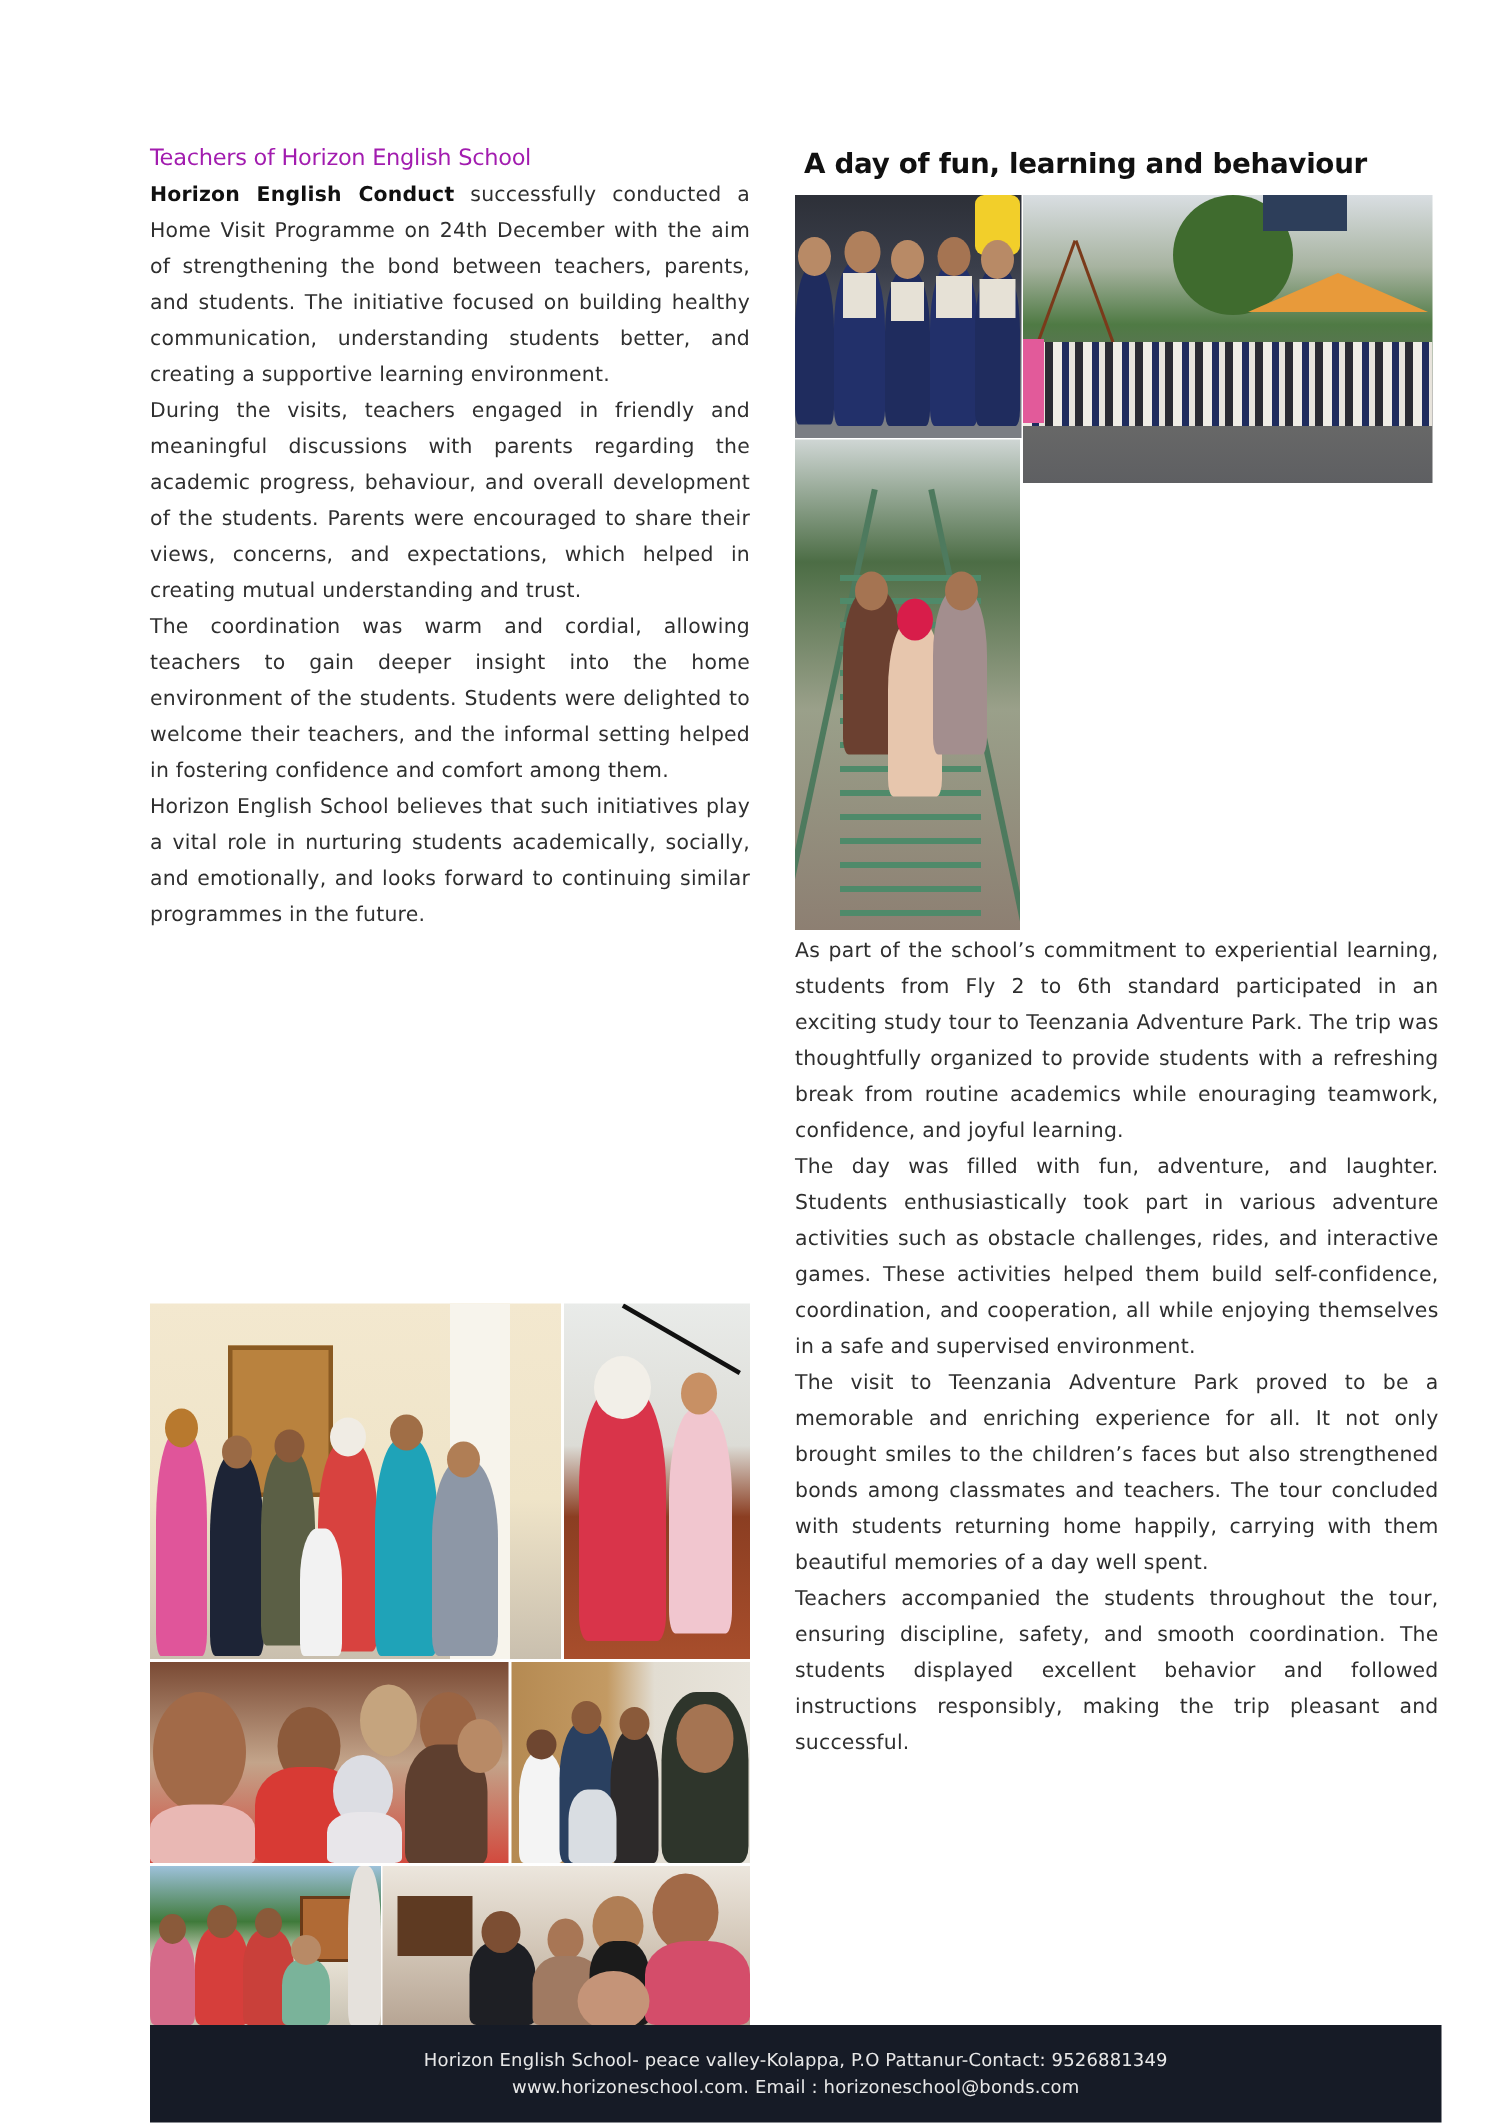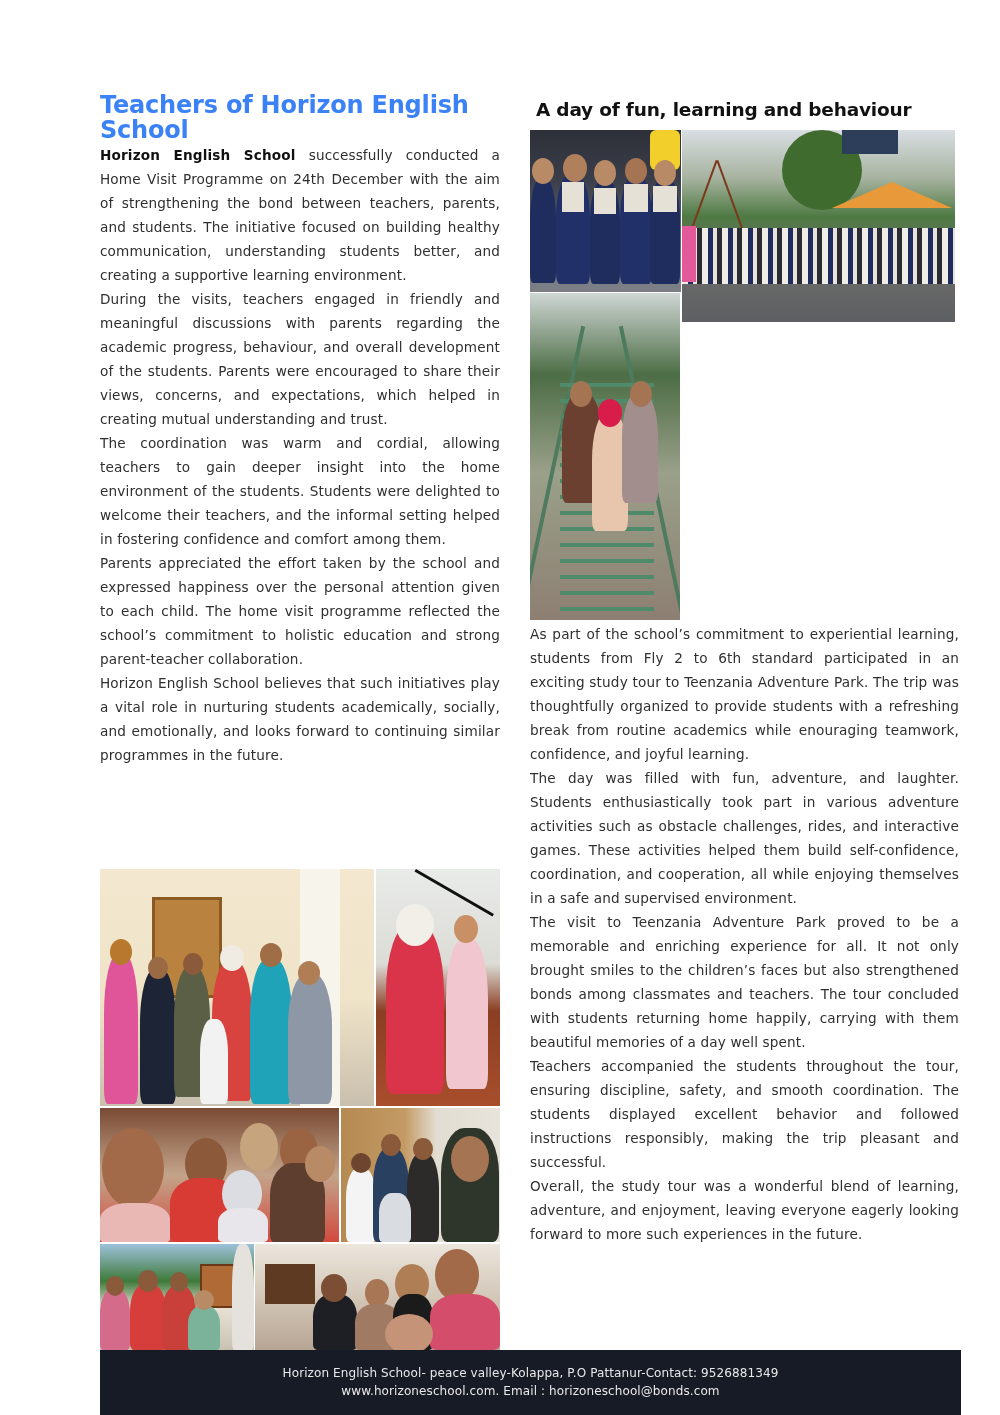--- a/index.html
+++ b/index.html
@@ -4,21 +4,21 @@
 <style>
   html, body { margin: 0; padding: 0; }
   body {
     width: 1000px; height: 1415px; position: relative; overflow: hidden;
     background: #ffffff; color: #2a2a2a;
     font-family: "DejaVu Sans", sans-serif;
   }
   .col-left { position: absolute; left: 100px; top: 93px; width: 400px; }
   .col-right { position: absolute; left: 530px; top: 97px; width: 429px; }
   h1.headline {
-    margin: 0; font-size: 24px; line-height: 25px; font-weight: bold; color: #3b82f6;
+    margin: 0; font-size: 15px; line-height: 25px; font-weight: normal; color: #a21caf;
     font-family: "DejaVu Sans", sans-serif; letter-spacing: -0.2px;
   }
   h2.headline-right {
     margin: 0 0 8px 6px; font-size: 18.5px; line-height: 25px; font-weight: bold; color: #111;
     font-family: "DejaVu Sans", sans-serif; letter-spacing: -0.2px;
   }
   p.para {
     margin: 0; font-size: 13.6px; line-height: 24px; text-align: justify;
     text-align-last: left; letter-spacing: 0.15px; color: #2f2f2f;
   }
@@ -38,24 +38,23 @@
     padding-top: 14px; box-sizing: border-box; letter-spacing: 0.1px;
   }
 </style>
 </head>
 <body>
 
 <div class="col-left">
   <h1 class="headline">
     <span>Teachers of Horizon English School</span><br>
   </h1>
-  <p class="para"><b>Horizon English School</b><span> successfully conducted a Home Visit Programme on 24th December with the aim of strengthening the bond between teachers, parents, and students. The initiative focused on building healthy communication, understanding students better, and creating a supportive learning environment.</span></p>
+  <p class="para"><b>Horizon English Conduct</b><span> successfully conducted a Home Visit Programme on 24th December with the aim of strengthening the bond between teachers, parents, and students. The initiative focused on building healthy communication, understanding students better, and creating a supportive learning environment.</span></p>
   <p class="para">During the visits, teachers engaged in friendly and meaningful discussions with parents regarding the academic progress, behaviour, and overall development of the students. Parents were encouraged to share their views, concerns, and expectations, which helped in creating mutual understanding and trust.</p>
   <p class="para">The coordination was warm and cordial, allowing teachers to gain deeper insight into the home environment of the students. Students were delighted to welcome their teachers, and the informal setting helped in fostering confidence and comfort among them.</p>
-  <p class="para">Parents appreciated the effort taken by the school and expressed happiness over the personal attention given to each child. The home visit programme reflected the school’s commitment to holistic education and strong parent-teacher collaboration.</p>
   <p class="para">Horizon English School believes that such initiatives play a vital role in nurturing students academically, socially, and emotionally, and looks forward to continuing similar programmes in the future.</p>
 </div>
 
 <div class="collage-left">
 
   <div class="ph" style="left:0;top:0;width:274px;height:237px;background:linear-gradient(180deg,#f3e8cf 0%,#efe4c8 55%,#c9bfae 100%);">
     <div style="position:absolute;left:52px;top:28px;width:64px;height:95px;background:#b9823e;border:3px solid #8a5a22;"></div>
     <div style="position:absolute;left:200px;top:0;width:40px;height:237px;background:#f7f4ec;"></div>
     <div class="fig" style="left:4px;top:85px;width:34px;height:150px;background:#e0559a;"></div>
     <div class="head" style="left:10px;top:70px;width:22px;height:26px;background:#b8792e;"></div>
@@ -178,19 +177,18 @@
     <div class="head" style="left:100px;top:88px;width:22px;height:26px;background:#a57452;"></div>
   </div>
 
 </div>
 
 <div style="position:absolute;left:530px;top:622px;width:429px;">
   <p class="para">As part of the school’s commitment to experiential learning, students from Fly 2 to 6th standard participated in an exciting study tour to Teenzania Adventure Park. The trip was thoughtfully organized to provide students with a refreshing break from routine academics while enouraging teamwork, confidence, and joyful learning.</p>
   <p class="para">The day was filled with fun, adventure, and laughter. Students enthusiastically took part in various adventure activities such as obstacle challenges, rides, and interactive games. These activities helped them build self-confidence, coordination, and cooperation, all while enjoying themselves in a safe and supervised environment.</p>
   <p class="para">The visit to Teenzania Adventure Park proved to be a memorable and enriching experience for all. It not only brought smiles to the children’s faces but also strengthened bonds among classmates and teachers. The tour concluded with students returning home happily, carrying with them beautiful memories of a day well spent.</p>
   <p class="para">Teachers accompanied the students throughout the tour, ensuring discipline, safety, and smooth coordination. The students displayed excellent behavior and followed instructions responsibly, making the trip pleasant and successful.</p>
-  <p class="para">Overall, the study tour was a wonderful blend of learning, adventure, and enjoyment, leaving everyone eagerly looking forward to more such experiences in the future.</p>
 </div>
 
 <div class="footer">
   <div>Horizon English School- peace valley-Kolappa, P.O Pattanur-Contact: 9526881349</div>
   <div>www.horizoneschool.com. Email : horizoneschool@bonds.com</div>
 </div>
 
 </body></html>

